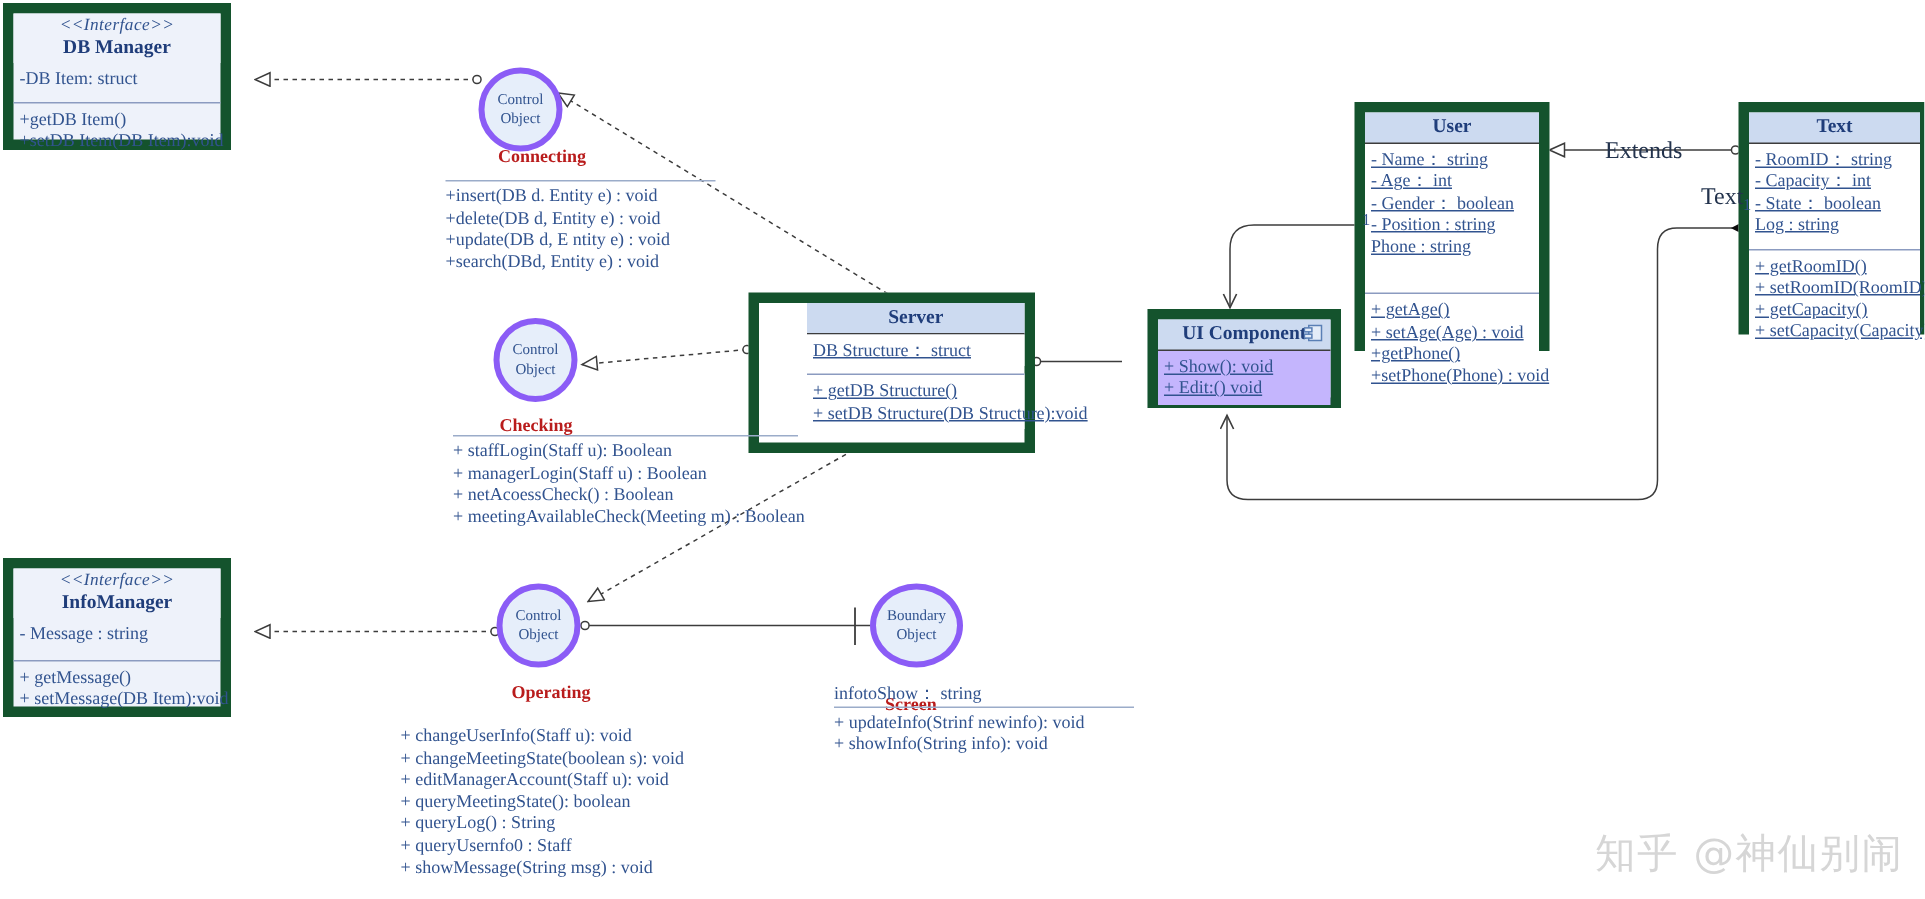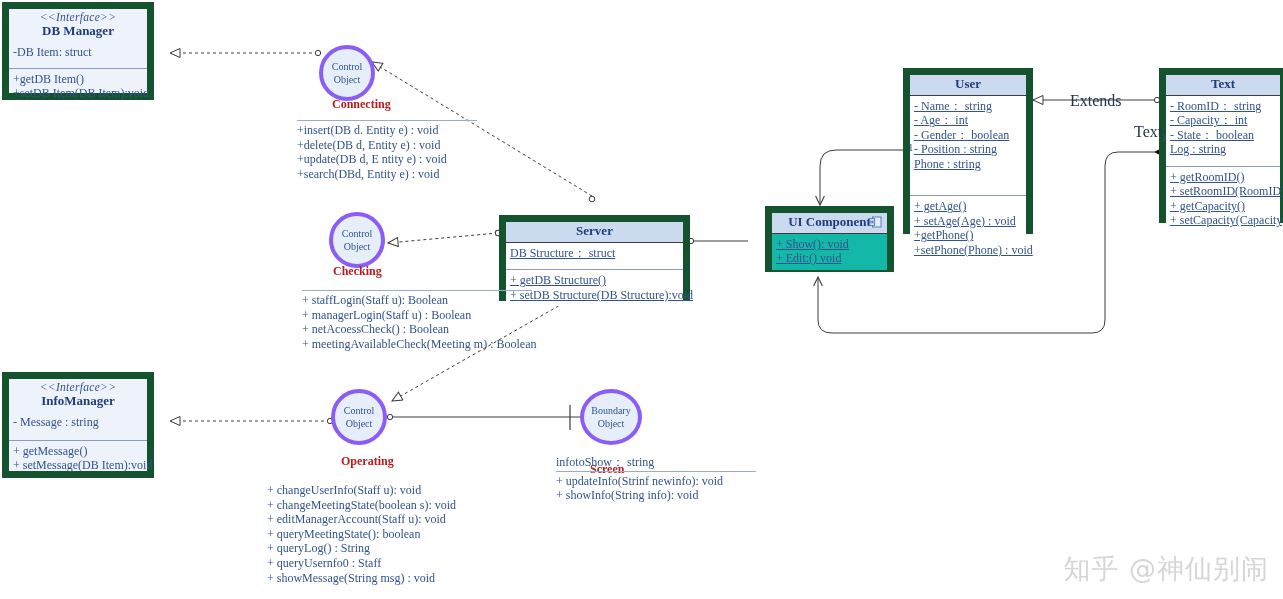--- a/index.html
+++ b/index.html
@@ -73,21 +73,21 @@
   .titled > .hdr {
     background: #ccdaf0;
     border-bottom: 1px solid #3c3c3c;
   }
   .titled { background: #ffffff; }
   .titled .sect { background: #ffffff; text-decoration: underline; }
   .titled .sect.topline { border-top: 1px solid #8b9bc0; }
 
   .uic { background: #e4ecf8; }
   .uic > .hdr { background: #ccdaf0; position: relative; }
-  .uic .sect { background: #14b8a6; }
+  .uic .sect { background: #c4b5fd; }
   .comp-icon {
     position: absolute;
     right: 5px;
     top: 3px;
     width: 13px;
     height: 12px;
   }
 
   
   .circ {
@@ -229,21 +229,21 @@
     </div>
     <div class="sect">
       <div class="row">- Message : string</div>
     </div>
     <div class="sect topline" style="margin-top:6px;">
       <div class="row">+  getMessage()</div>
       <div class="row">+  setMessage(DB Item):void</div>
     </div>
   </div>
 
-  <div class="clsbox titled" style="left:499px; top:215px; width:191px; height:86px;">
+  <div class="clsbox titled" style="left:499px; top:195px; width:191px; height:107px;padding-left:32px;">
     <div class="hdr">
       <span class="nm">Server</span>
     </div>
     <div class="sect">
       <div class="row">DB Structure：  struct</div>
     </div>
     <div class="sect topline" style="margin-top:5px;">
       <div class="row">+ getDB Structure()</div>
       <div class="row">+ setDB Structure(DB Structure):void</div>
     </div>
@@ -313,21 +313,21 @@
     <div>+insert(DB d. Entity e) : void</div>
     <div>+delete(DB d, Entity e) : void</div>
     <div>+update(DB d, E ntity e) : void</div>
     <div>+search(DBd, Entity e) : void</div>
   </div>
 
   <div class="circ" style="left:329px; top:212px; width:56px; height:56px;">
     <span>Control</span>
     <span>Object</span>
   </div>
-  <div class="nmlabel" style="left:333px; top:264px;">Checking</div>
+  <div class="nmlabel" style="left:333px; top:276px;">Checking</div>
   <div class="memlist" style="left:302px; top:290px; width:230px;">
     <div class="hr"></div>
     <div>+  staffLogin(Staff u): Boolean</div>
     <div>+  managerLogin(Staff u) : Boolean</div>
     <div>+  netAcoessCheck() : Boolean</div>
     <div>+  meetingAvailableCheck(Meeting m) : Boolean</div>
   </div>
 
   <div class="circ" style="left:331px; top:389px; width:56px; height:56px;">
     <span>Control</span>

